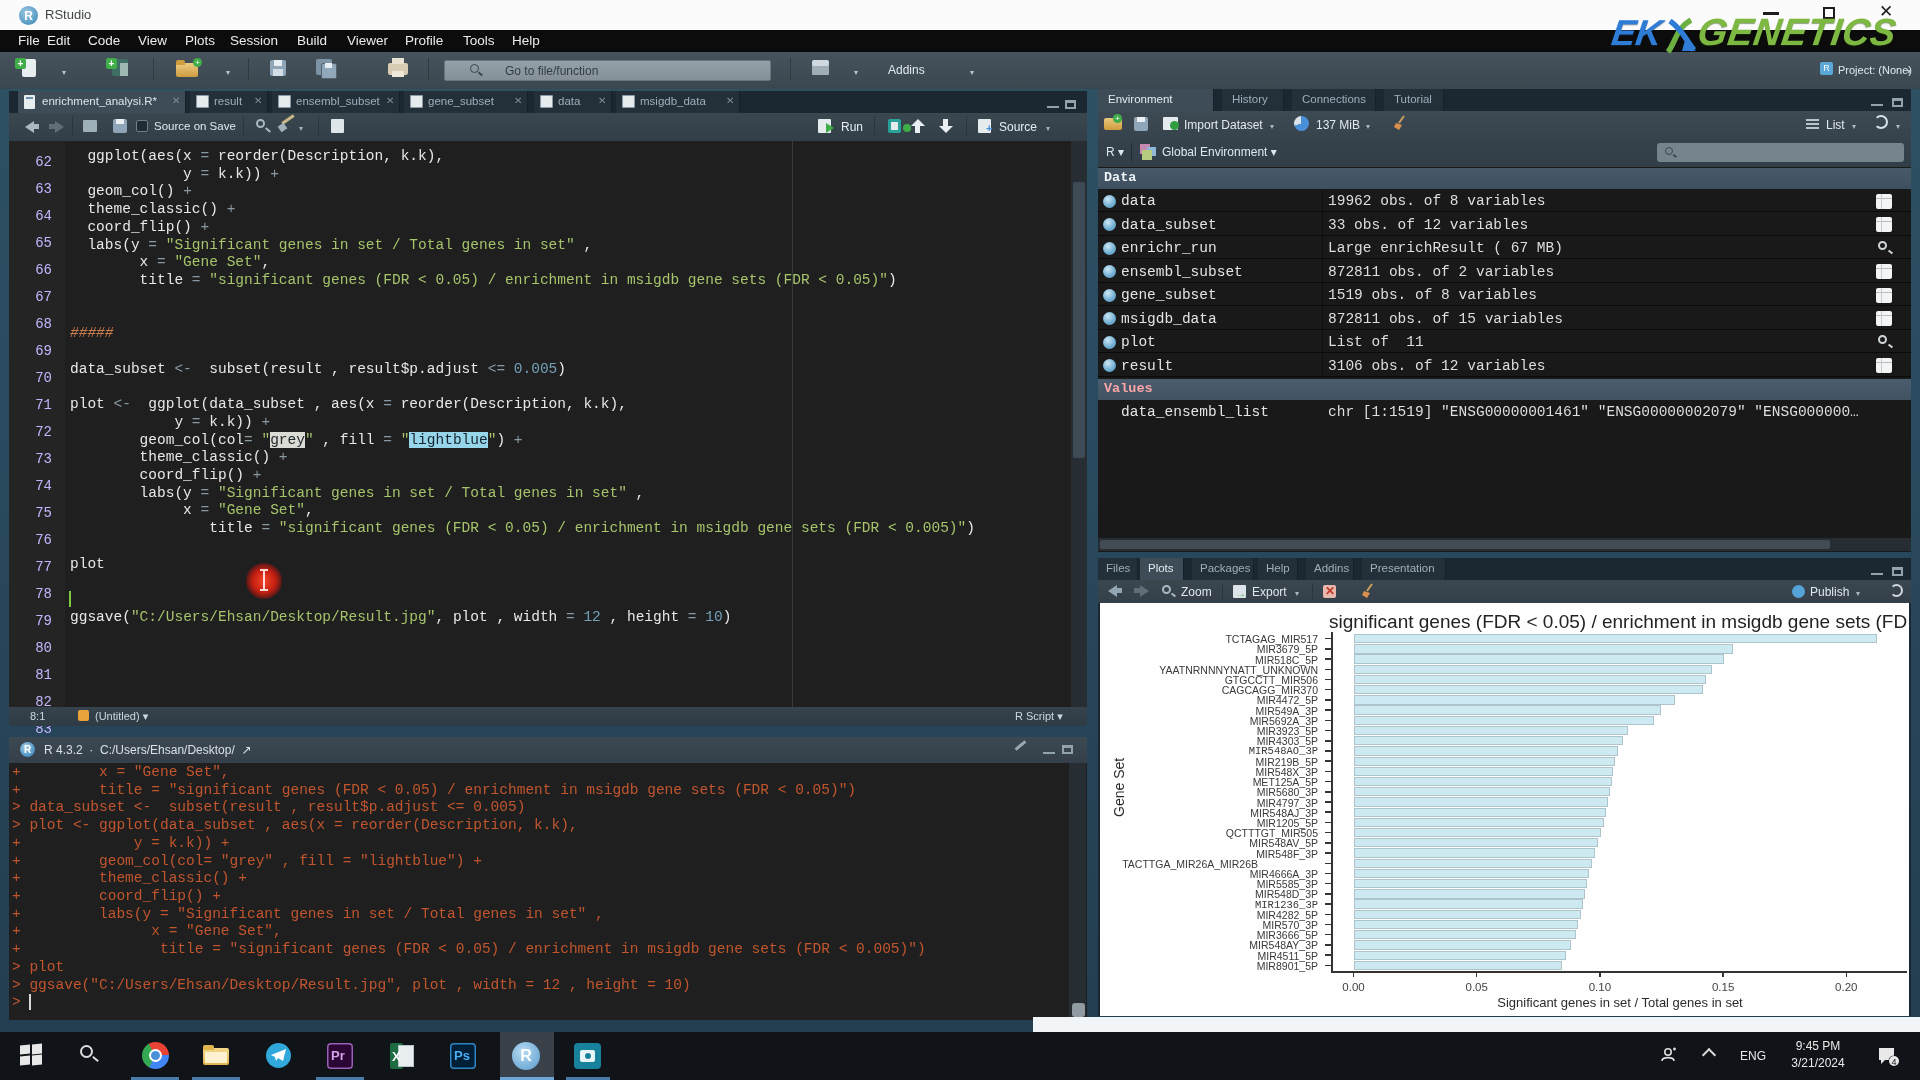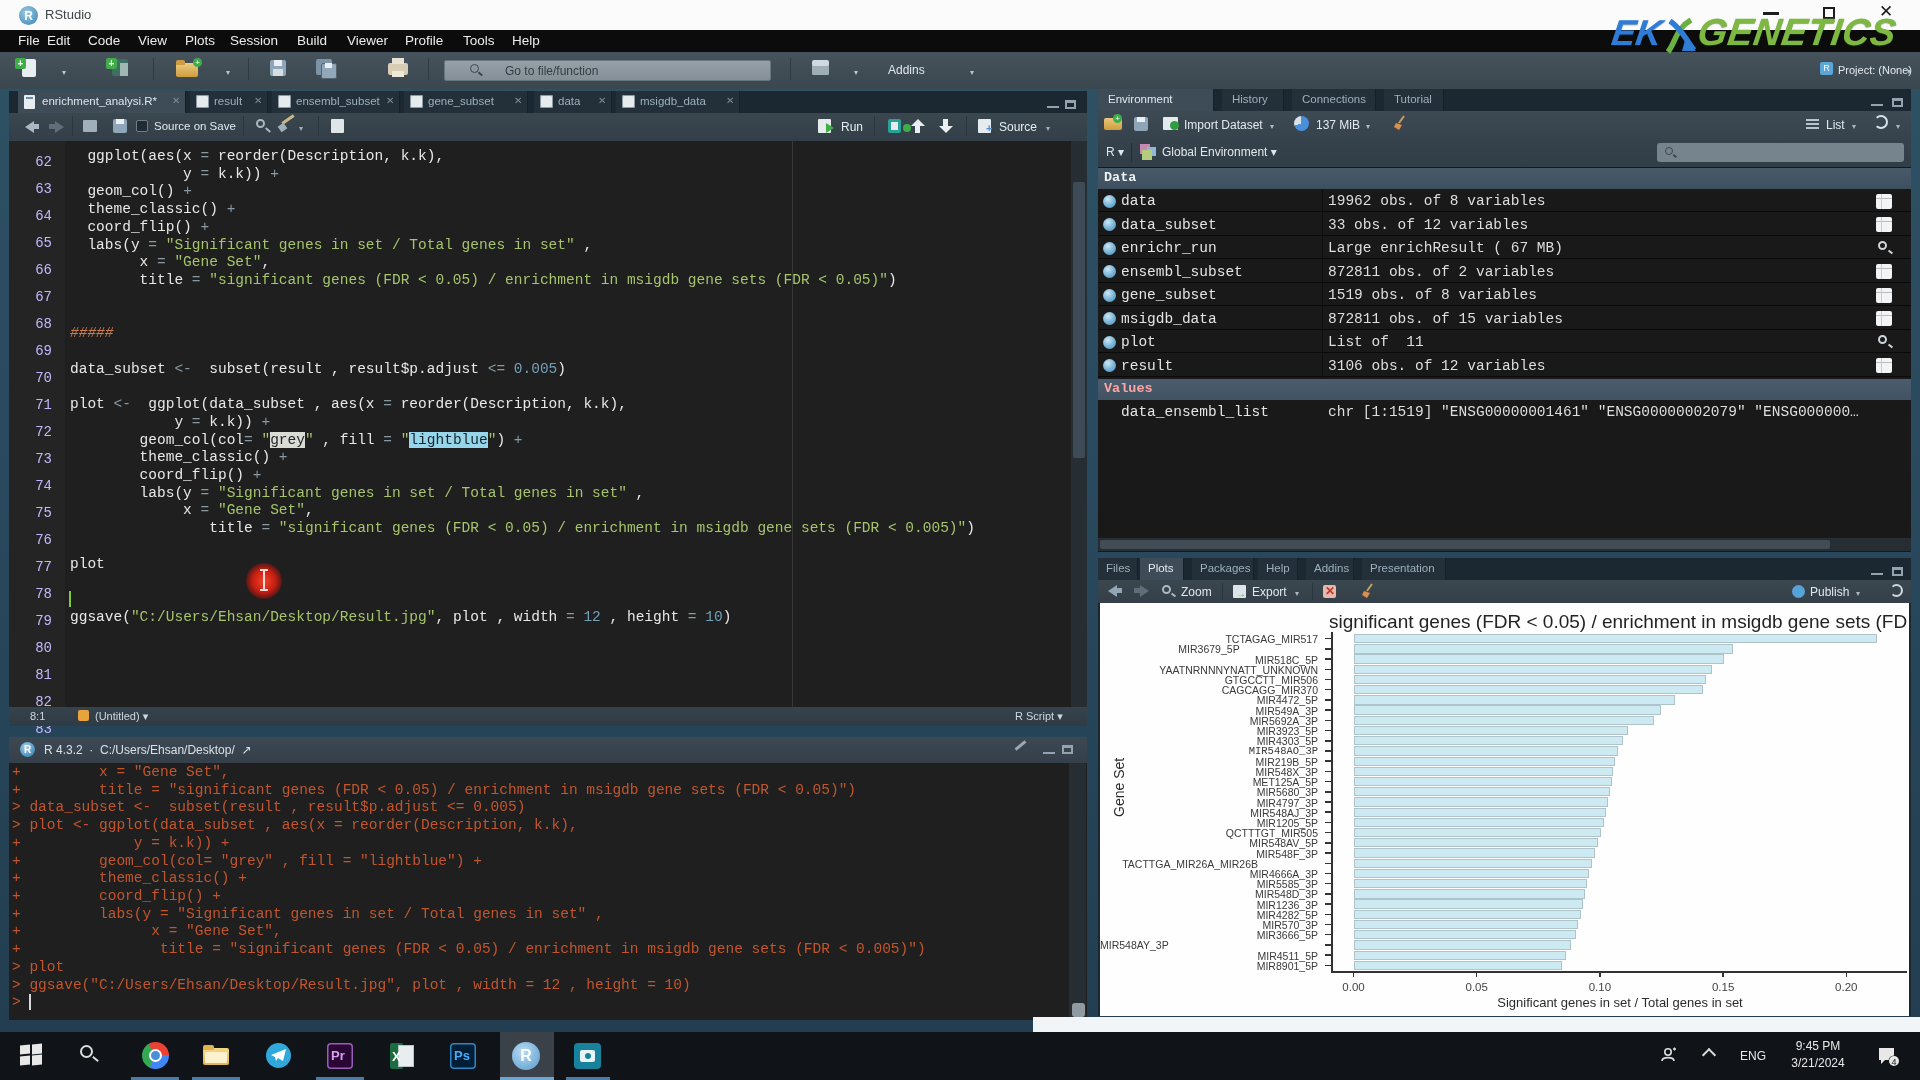--- a/index.html
+++ b/index.html
@@ -375,21 +375,21 @@
 <div style="position:absolute;left:1100px;top:603px;width:809px;height:413px;background:#fefefe"></div>
 <div style="position:absolute;left:1329px;top:611px;width:579px;height:22px;overflow:hidden;font-size:19px;color:#232323;font-family:'Liberation Sans',sans-serif;white-space:nowrap">significant genes (FDR &lt; 0.05) / enrichment in msigdb gene sets (FDR &lt; 0.05)</div>
 <div style="position:absolute;left:1088px;top:778px;width:62px;font-size:14px;color:#2b2b2b;font-family:'Liberation Sans',sans-serif;transform:rotate(-90deg);transform-origin:center">Gene Set</div>
 <div style="position:absolute;left:1331px;top:632px;width:1.5px;height:339px;background:#333"></div>
 <div style="position:absolute;left:1331px;top:971px;width:576px;height:1.5px;background:#333"></div>
 <div style="position:absolute;left:1354.0px;top:634.0px;width:523.0px;height:9.3px;background:#cde9f1;border:1px solid #aec3ca"></div>
 <div style="position:absolute;left:1325px;top:637.9px;width:6px;height:1.5px;background:#333"></div>
 <div style="position:absolute;left:1100px;top:633.15px;width:218px;text-align:right;font-size:10.5px;color:#3a3a3a;font-family:'Liberation Sans',sans-serif;white-space:nowrap;overflow:visible">TCTAGAG_MIR517</div>
 <div style="position:absolute;left:1354.0px;top:644.21px;width:379.0px;height:9.3px;background:#cde9f1;border:1px solid #aec3ca"></div>
 <div style="position:absolute;left:1325px;top:648.11px;width:6px;height:1.5px;background:#333"></div>
-<div style="position:absolute;left:1100px;top:643.36px;width:218px;text-align:center;font-size:10.5px;color:#3a3a3a;font-family:'Liberation Sans',sans-serif;white-space:nowrap;overflow:visible">MIR3679_5P</div>
+<div style="position:absolute;left:1100px;top:643.36px;width:218px;text-align:right;font-size:10.5px;color:#3a3a3a;font-family:'Liberation Sans',sans-serif;white-space:nowrap;overflow:visible">MIR3679_5P</div>
 <div style="position:absolute;left:1354.0px;top:654.42px;width:370.0px;height:9.3px;background:#cde9f1;border:1px solid #aec3ca"></div>
 <div style="position:absolute;left:1325px;top:658.3199999999999px;width:6px;height:1.5px;background:#333"></div>
 <div style="position:absolute;left:1100px;top:653.5699999999999px;width:218px;text-align:right;font-size:10.5px;color:#3a3a3a;font-family:'Liberation Sans',sans-serif;white-space:nowrap;overflow:visible">MIR518C_5P</div>
 <div style="position:absolute;left:1354.0px;top:664.63px;width:358.0px;height:9.3px;background:#cde9f1;border:1px solid #aec3ca"></div>
 <div style="position:absolute;left:1325px;top:668.53px;width:6px;height:1.5px;background:#333"></div>
 <div style="position:absolute;left:1100px;top:663.78px;width:218px;text-align:right;font-size:10.5px;color:#3a3a3a;font-family:'Liberation Sans',sans-serif;white-space:nowrap;overflow:visible">YAATNRNNNYNATT_UNKNOWN</div>
 <div style="position:absolute;left:1354.0px;top:674.84px;width:352.0px;height:9.3px;background:#cde9f1;border:1px solid #aec3ca"></div>
 <div style="position:absolute;left:1325px;top:678.74px;width:6px;height:1.5px;background:#333"></div>
 <div style="position:absolute;left:1100px;top:673.99px;width:218px;text-align:right;font-size:10.5px;color:#3a3a3a;font-family:'Liberation Sans',sans-serif;white-space:nowrap;overflow:visible">GTGCCTT_MIR506</div>
 <div style="position:absolute;left:1354.0px;top:685.05px;width:349.0px;height:9.3px;background:#cde9f1;border:1px solid #aec3ca"></div>
@@ -450,33 +450,33 @@
 <div style="position:absolute;left:1325px;top:872.73px;width:6px;height:1.5px;background:#333"></div>
 <div style="position:absolute;left:1100px;top:867.98px;width:218px;text-align:right;font-size:10.5px;color:#3a3a3a;font-family:'Liberation Sans',sans-serif;white-space:nowrap;overflow:visible">MIR4666A_3P</div>
 <div style="position:absolute;left:1354.0px;top:879.04px;width:233.0px;height:9.3px;background:#cde9f1;border:1px solid #aec3ca"></div>
 <div style="position:absolute;left:1325px;top:882.9399999999999px;width:6px;height:1.5px;background:#333"></div>
 <div style="position:absolute;left:1100px;top:878.1899999999999px;width:218px;text-align:right;font-size:10.5px;color:#3a3a3a;font-family:'Liberation Sans',sans-serif;white-space:nowrap;overflow:visible">MIR5585_3P</div>
 <div style="position:absolute;left:1354.0px;top:889.25px;width:231.0px;height:9.3px;background:#cde9f1;border:1px solid #aec3ca"></div>
 <div style="position:absolute;left:1325px;top:893.15px;width:6px;height:1.5px;background:#333"></div>
 <div style="position:absolute;left:1100px;top:888.4px;width:218px;text-align:right;font-size:10.5px;color:#3a3a3a;font-family:'Liberation Sans',sans-serif;white-space:nowrap;overflow:visible">MIR548D_3P</div>
 <div style="position:absolute;left:1354.0px;top:899.46px;width:229.0px;height:9.3px;background:#cde9f1;border:1px solid #aec3ca"></div>
 <div style="position:absolute;left:1325px;top:903.36px;width:6px;height:1.5px;background:#333"></div>
-<div style="position:absolute;left:1100px;top:898.61px;width:218px;text-align:right;font-size:10.5px;color:#3a3a3a;font-family:Liberation Sans, sans-serif;white-space:nowrap;overflow:visible">MIR1236_3P</div>
+<div style="position:absolute;left:1100px;top:898.61px;width:218px;text-align:right;font-size:10.5px;color:#3a3a3a;font-family:Liberation Mono, monospace;white-space:nowrap;overflow:visible">MIR1236_3P</div>
 <div style="position:absolute;left:1354.0px;top:909.6700000000001px;width:227.0px;height:9.3px;background:#cde9f1;border:1px solid #aec3ca"></div>
 <div style="position:absolute;left:1325px;top:913.57px;width:6px;height:1.5px;background:#333"></div>
 <div style="position:absolute;left:1100px;top:908.82px;width:218px;text-align:right;font-size:10.5px;color:#3a3a3a;font-family:'Liberation Sans',sans-serif;white-space:nowrap;overflow:visible">MIR4282_5P</div>
 <div style="position:absolute;left:1354.0px;top:919.88px;width:224.0px;height:9.3px;background:#cde9f1;border:1px solid #aec3ca"></div>
 <div style="position:absolute;left:1325px;top:923.78px;width:6px;height:1.5px;background:#333"></div>
 <div style="position:absolute;left:1100px;top:919.03px;width:218px;text-align:right;font-size:10.5px;color:#3a3a3a;font-family:'Liberation Sans',sans-serif;white-space:nowrap;overflow:visible">MIR570_3P</div>
 <div style="position:absolute;left:1354.0px;top:930.09px;width:222.0px;height:9.3px;background:#cde9f1;border:1px solid #aec3ca"></div>
 <div style="position:absolute;left:1325px;top:933.99px;width:6px;height:1.5px;background:#333"></div>
 <div style="position:absolute;left:1100px;top:929.24px;width:218px;text-align:right;font-size:10.5px;color:#3a3a3a;font-family:'Liberation Sans',sans-serif;white-space:nowrap;overflow:visible">MIR3666_5P</div>
 <div style="position:absolute;left:1354.0px;top:940.3px;width:217.0px;height:9.3px;background:#cde9f1;border:1px solid #aec3ca"></div>
 <div style="position:absolute;left:1325px;top:944.1999999999999px;width:6px;height:1.5px;background:#333"></div>
-<div style="position:absolute;left:1100px;top:939.4499999999999px;width:218px;text-align:left;font-size:10.5px;color:#3a3a3a;font-family:'Liberation Sans',sans-serif;white-space:nowrap;overflow:visible">MIR548AY_3P</div>
+<div style="position:absolute;left:1100px;top:939.4499999999999px;width:218px;text-align:right;font-size:10.5px;color:#3a3a3a;font-family:'Liberation Sans',sans-serif;white-space:nowrap;overflow:visible">MIR548AY_3P</div>
 <div style="position:absolute;left:1354.0px;top:950.51px;width:212.0px;height:9.3px;background:#cde9f1;border:1px solid #aec3ca"></div>
 <div style="position:absolute;left:1325px;top:954.41px;width:6px;height:1.5px;background:#333"></div>
 <div style="position:absolute;left:1100px;top:949.66px;width:218px;text-align:right;font-size:10.5px;color:#3a3a3a;font-family:'Liberation Sans',sans-serif;white-space:nowrap;overflow:visible">MIR4511_5P</div>
 <div style="position:absolute;left:1354.0px;top:960.72px;width:208.0px;height:9.3px;background:#cde9f1;border:1px solid #aec3ca"></div>
 <div style="position:absolute;left:1325px;top:964.62px;width:6px;height:1.5px;background:#333"></div>
 <div style="position:absolute;left:1100px;top:959.87px;width:218px;text-align:right;font-size:10.5px;color:#3a3a3a;font-family:'Liberation Sans',sans-serif;white-space:nowrap;overflow:visible">MIR8901_5P</div>
 <div style="position:absolute;left:1352.75px;top:971px;width:1.5px;height:6px;background:#333"></div>
 <div style="position:absolute;left:1337.5px;top:981px;width:32px;text-align:center;font-size:11.5px;color:#444;font-family:'Liberation Sans',sans-serif">0.00</div>
 <div style="position:absolute;left:1475.95px;top:971px;width:1.5px;height:6px;background:#333"></div>
 <div style="position:absolute;left:1460.7px;top:981px;width:32px;text-align:center;font-size:11.5px;color:#444;font-family:'Liberation Sans',sans-serif">0.05</div>

